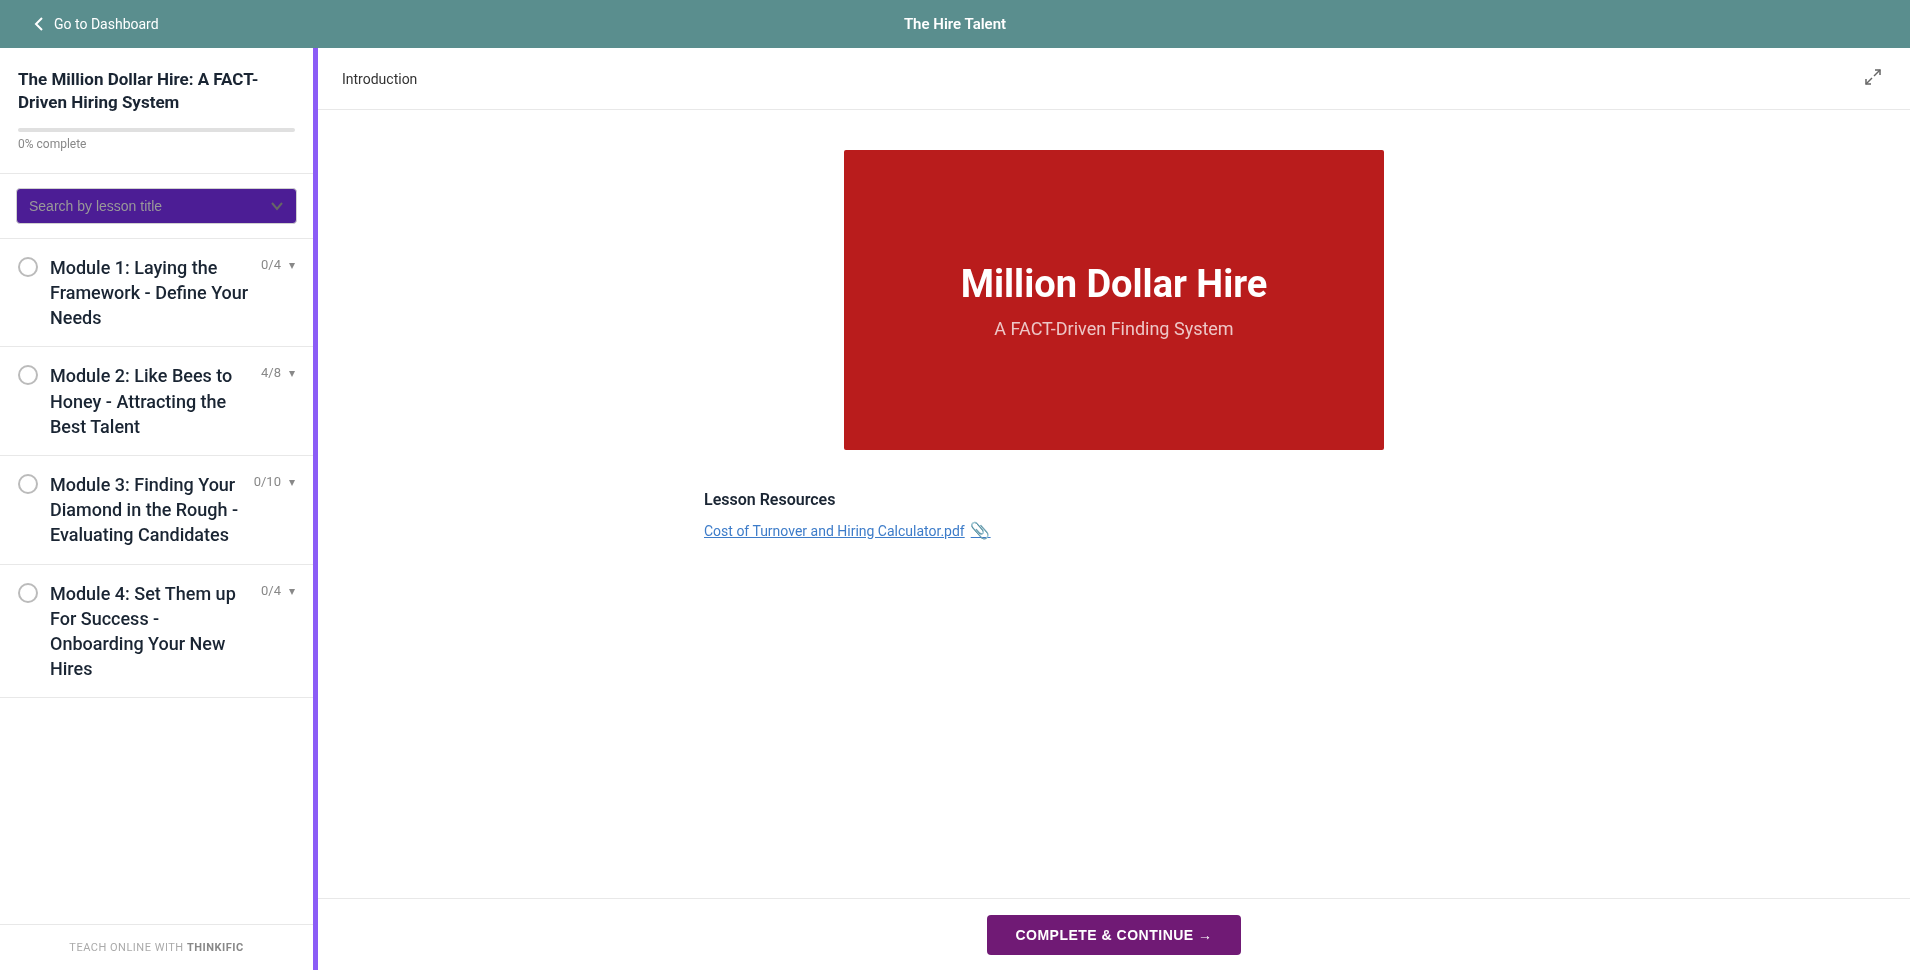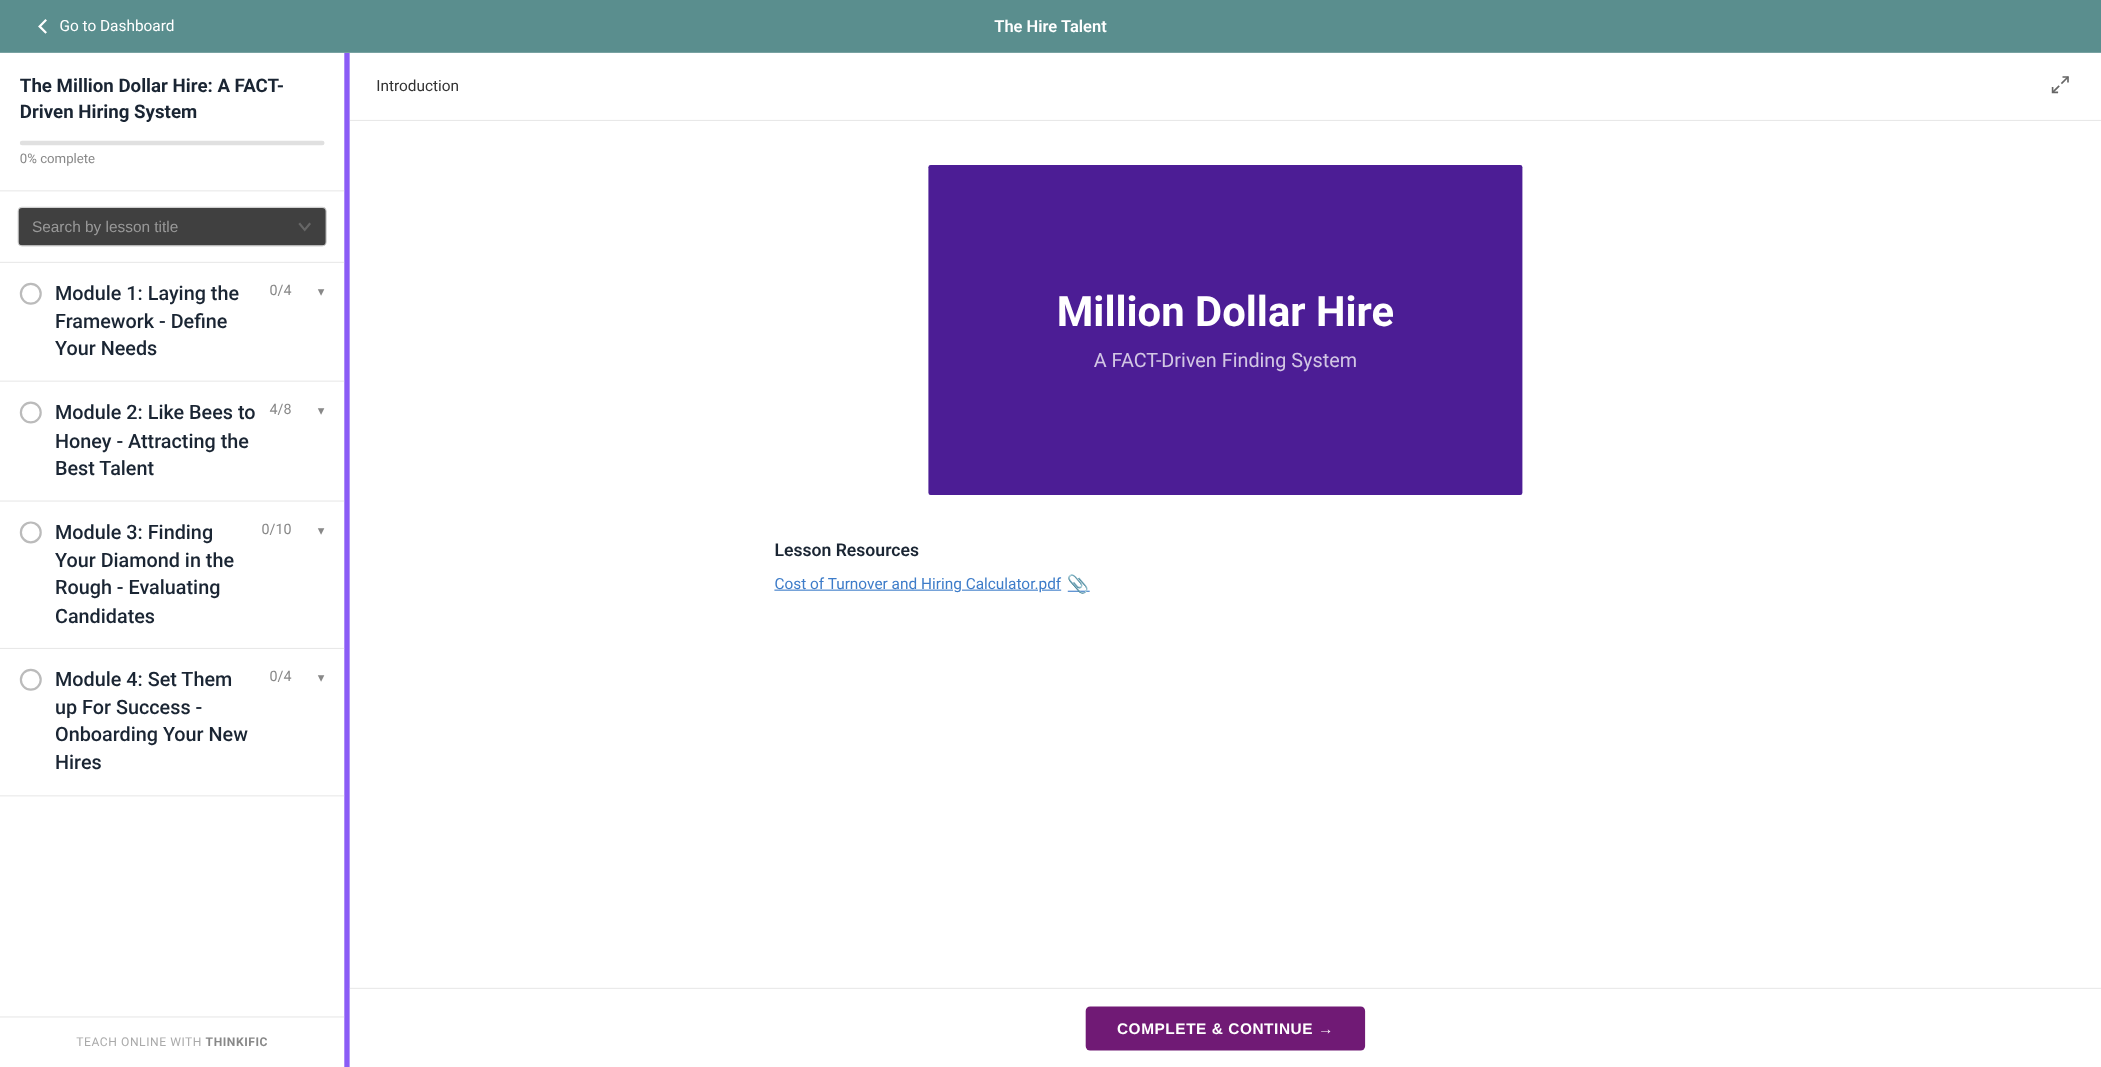--- a/index.html
+++ b/index.html
@@ -112,21 +112,21 @@
       border-bottom: 1px solid #e8e8e8;
     }
 
     .search-dropdown-btn {
       width: 100%;
       border: 1px solid #d0d0d0;
       border-radius: 4px;
       padding: 9px 12px;
       font-size: 14px;
       color: #999;
-      background: #404040;
+      background: #4c1d95;
       cursor: pointer;
       display: flex;
       align-items: center;
       justify-content: space-between;
       text-align: left;
     }
 
     .search-dropdown-btn svg {
       color: #666;
     }
@@ -162,21 +162,21 @@
     .module-name {
       font-size: 18px;
       color: #1a2533;
       font-weight: 500;
       line-height: 1.4;
     }
 
     .module-right {
       display: flex;
       align-items: flex-start;
-      gap: 24px;
+      gap: 8px;
       flex-shrink: 0;
       margin-top: 2px;
     }
 
     .module-count {
       font-size: 13px;
       color: #888;
     }
 
     .chevron-icon {
@@ -237,21 +237,21 @@
       padding: 40px 0;
       display: flex;
       flex-direction: column;
       align-items: center;
     }
 
     
     .course-thumbnail {
       width: 540px;
       height: 300px;
-      background-color: #4c1d95;
+      background-color: #b91c1c;
       border-radius: 2px;
       display: flex;
       flex-direction: column;
       align-items: center;
       justify-content: center;
       margin-bottom: 40px;
     }
 
     .thumbnail-title {
       font-size: 38px;

